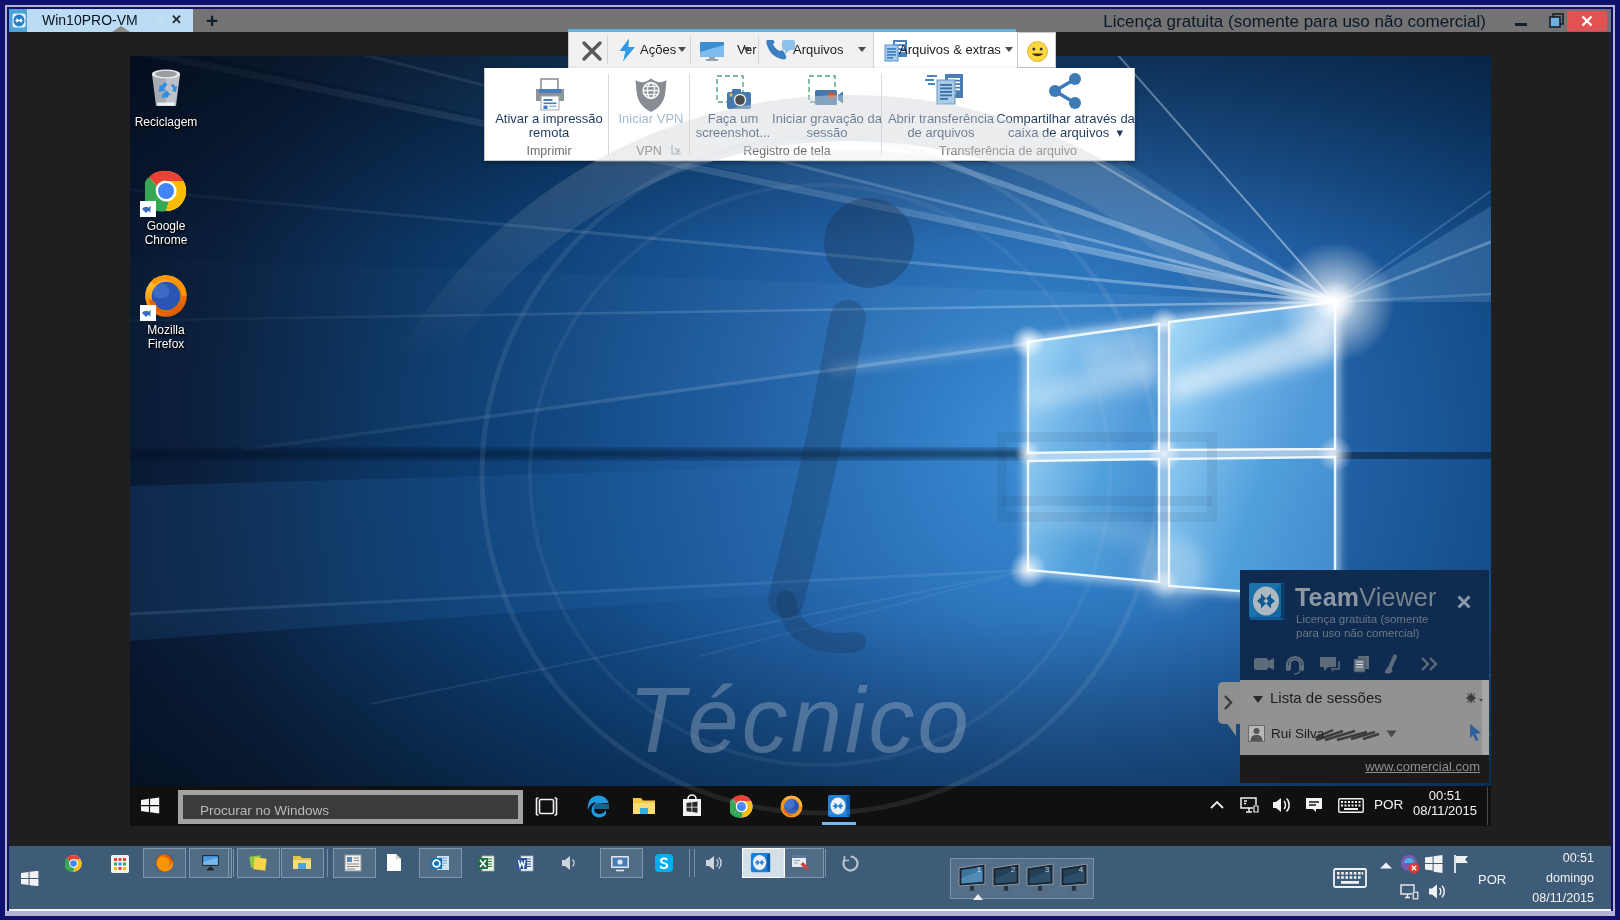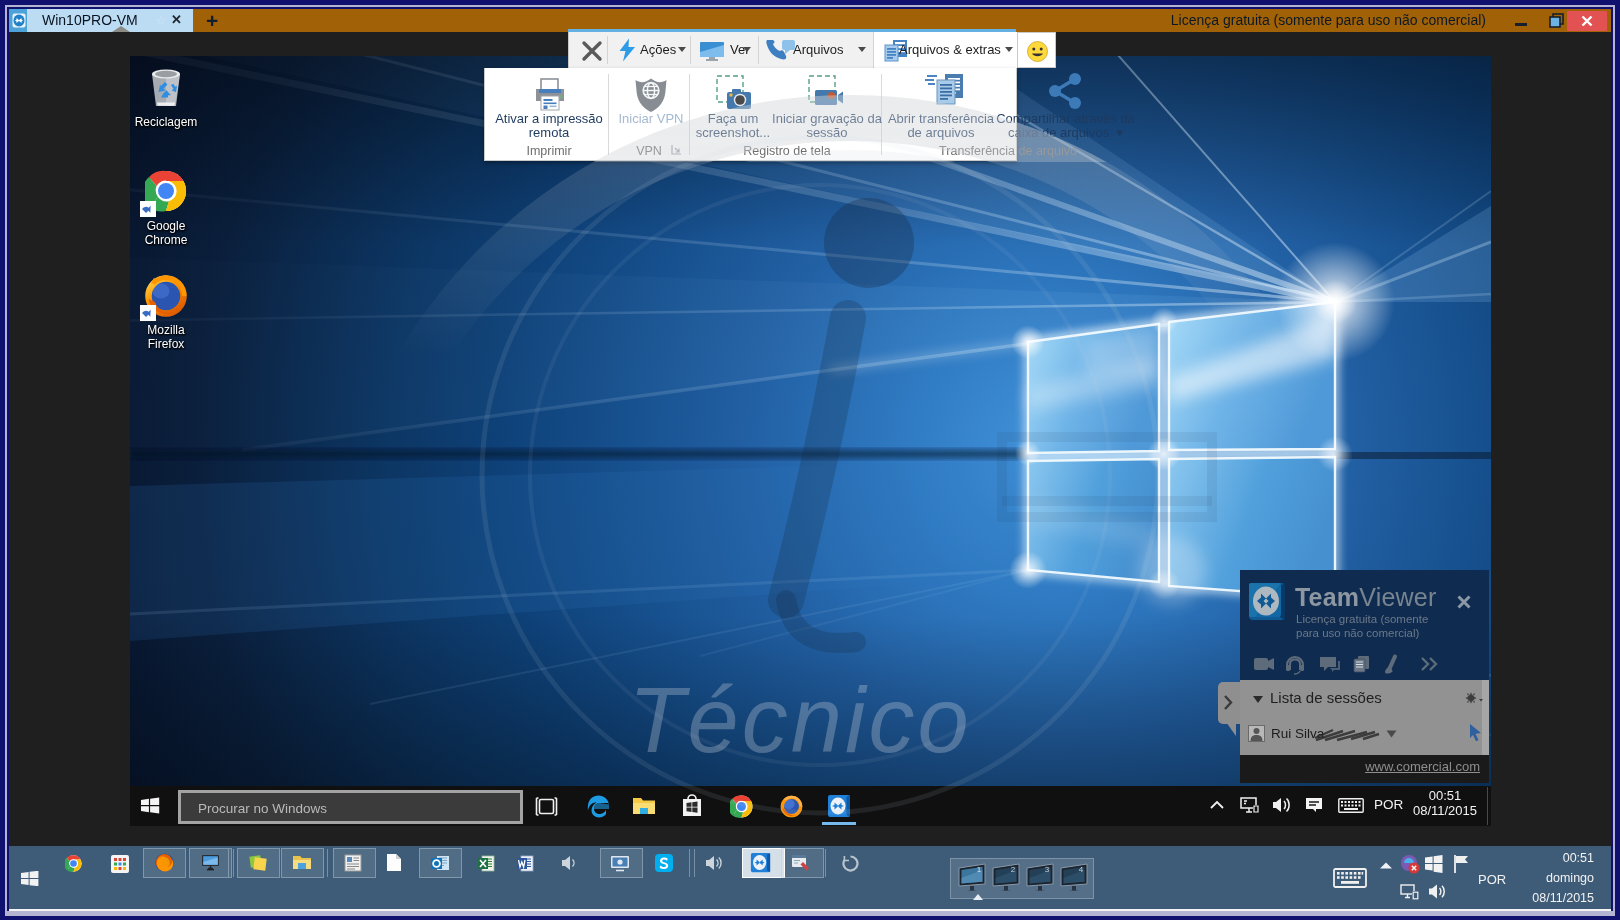--- a/index.html
+++ b/index.html
@@ -4,52 +4,52 @@
 <style>
   * { margin:0; padding:0; box-sizing:border-box; }
   html,body { width:1620px; height:920px; overflow:hidden; }
   body { font-family:"Liberation Sans", sans-serif; }
   #root { position:absolute; top:0; left:0; width:1620px; height:920px; background:#10106e; }
   .abs { position:absolute; }
   
   #lav { left:5px; top:5px; width:1610px; height:911px; background:#b4b4d2; }
   #innav { left:7px; top:7px; width:1606px; height:904px; background:#10106e; }
   
-  #tabbar { left:9px; top:9px; width:1602px; height:23px; background:#a16207;padding-left:42px; }
+  #tabbar { left:9px; top:9px; width:1602px; height:23px; background:#737373;padding-left:42px; }
   #tvbtn { left:0; top:0; width:18px; height:23px; background:#4da3d8; }
   #activetab { left:18px; top:0; width:166px; height:23px; background:#bcdcf4; }
   #tabtext { left:33px; top:3px; font-size:14px; color:#0a1420; }
   .tabstar { left:146px; top:4px; color:#cfe7f7; font-size:13px; }
   .tabx { left:162px; top:3px; color:#20262c; font-size:13px; font-weight:bold; }
   #plusbtn { left:197px; top:0px; color:#0f1f2e; font-size:21px; font-weight:bold; }
   #tabtri { left:103px; top:17px; width:0; height:0; border-left:9px solid transparent; border-right:9px solid transparent; border-bottom:6px solid #8b8b85; }
-  #titletext { right:125px; top:3px; font-size:14px; color:#0c1826; }
+  #titletext { right:125px; top:3px; font-size:17px; color:#0c1826; }
   
   #content { left:9px; top:32px; width:1602px; height:814px; background:#1f1f1f; }
   
   #hostbar { left:9px; top:846px; width:1602px; height:63px; background:#3e5c78; }
   #hostwhite { left:9px; top:909px; width:1602px; height:2px; background:#f4f4f4; }
   
   #desk { left:130px; top:56px; width:1361px; height:770px; background:#0a1c38; }
   
   #rbar { left:130px; top:786px; width:1361px; height:40px; background:#101010; }
-  #rsearch { left:178px; top:790px; width:345px; height:34px; background:#3b3b3b; border:3px solid #a3a3a3; color:#b9b9b9; font-size:13.5px; line-height:32px; padding-left:17px; }
+  #rsearch { left:178px; top:790px; width:345px; height:34px; background:#3b3b3b; border:5px solid #a3a3a3; color:#b9b9b9; font-size:13.5px; line-height:32px; padding-left:17px; }
   
   .dicon { color:#fff; font-size:12px; text-align:center; text-shadow:0 1px 2px #000, 1px 1px 2px #000; line-height:13.5px; }
   .dicon > svg:first-child { display:block; margin:0 auto 6px; }
   
   #tvpanel { left:1240px; top:570px; width:249px; height:213px; }
   #tvhead { left:0; top:0; width:249px; height:110px; background:#0f2c50; }
   #tvlist { left:0; top:110px; width:249px; height:75px; background:#929292; }
   #tvfoot { left:0; top:185px; width:249px; height:28px; background:#1a1a1a; }
   
   #tbarline { left:568px; top:29px; width:448px; height:3px; background:#63b0e3; }
   #tbrow { left:568px; top:32px; width:448px; height:46px; background:#f1f1f1; border-left:1px solid #c9c9c9; border-right:1px solid #c9c9c9; }
   #smiley { left:1017px; top:32px; width:39px; height:36px; background:#fff; border:1px solid #c9c9c9; }
-  #ribbon { left:484px; top:68px; width:533px; height:93px; background:#fff; border:1px solid #c9c9c9; border-top:none; box-shadow:0 2px 4px rgba(0,0,0,0.35); }
+  #ribbon { left:484px; top:68px; width:651px; height:93px; background:#fff; border:1px solid #c9c9c9; border-top:none; box-shadow:0 2px 4px rgba(0,0,0,0.35); }
   .tbt { top:10px; font-size:13px; color:#1c1c1c; white-space:nowrap; }
   .tarr { top:15px; width:0; height:0; border-left:4px solid transparent; border-right:4px solid transparent; border-top:5px solid #4a4a4a; }
   .rsep { position:absolute; top:6px; height:81px; width:1px; background:#d9d9d9; }
   .rtext { position:absolute; font-size:13px; color:#1e3a5f; text-align:center; line-height:13.5px; }
   .rlabel { position:absolute; font-size:12.5px; color:#6e6e6e; text-align:center; top:76px; }
   .hbox { position:absolute; top:2px; width:43px; height:30px; background:rgba(255,255,255,0.10); border:1px solid rgba(186,202,216,0.45); }
   .hsep { top:3px; width:1px; height:28px; background:rgba(210,220,230,0.4); }
 </style>
 </head>
 <body>
@@ -654,21 +654,21 @@
       </svg>
     <div class="abs tbt" style="left:71px">Ações</div>
     <div class="abs tarr" style="left:109px"></div>
     <div class="abs" style="left:121px;top:4px;width:1px;height:28px;background:#d4d4d4"></div>
     <svg class="abs" style="left:130px;top:9px" width="26" height="20" viewBox="0 0 26 20">
         <rect x="1" y="1" width="24" height="15" rx="1" fill="#3a8ed2"></rect>
         <path d="M1 11 L25 4 L25 16 L1 16 Z" fill="#7dbcec"></path>
         <rect x="10" y="16" width="6" height="2" fill="#9aa4ac"></rect>
         <rect x="7" y="18" width="12" height="2" fill="#9aa4ac"></rect>
       </svg>
-    <div class="abs tbt" style="left:161px">Ver</div>
+    <div class="abs tbt" style="left:168px">Ver</div>
     <div class="abs tarr" style="left:174px"></div>
     <div class="abs" style="left:189px;top:4px;width:1px;height:28px;background:#d4d4d4"></div>
     <svg class="abs" style="left:196px;top:6px" width="32" height="26" viewBox="0 0 32 26">
         <path d="M3 2 C1 2 1 4 2 7 C4 14 9 19 16 21 C20 22 22 21 21 18 L19 14 C18 12 16 12 15 13 C12 12 9 9 8 6 C10 5 10 3 8 2 Z" fill="#3d7fc1"></path>
         <rect x="17" y="2" width="13" height="10" rx="2" fill="#8ec2ea"></rect>
         <path d="M20 12 L20 16 L25 12 Z" fill="#8ec2ea"></path>
       </svg>
     <div class="abs tbt" style="left:224px">Arquivos</div>
     <div class="abs tarr" style="left:289px"></div>
     <div class="abs" style="left:304px;top:0;width:144px;height:36px;background:#ffffff;border-left:1px solid #d4d4d4"></div>

